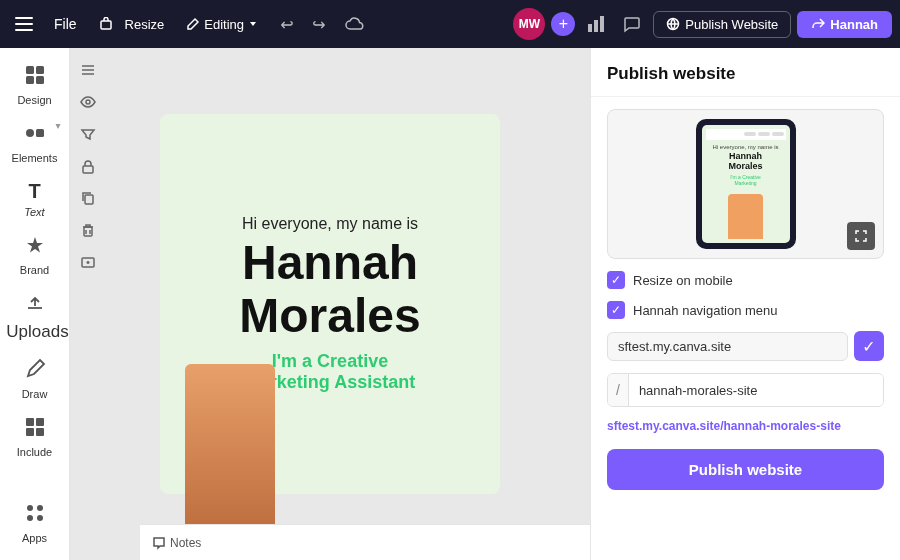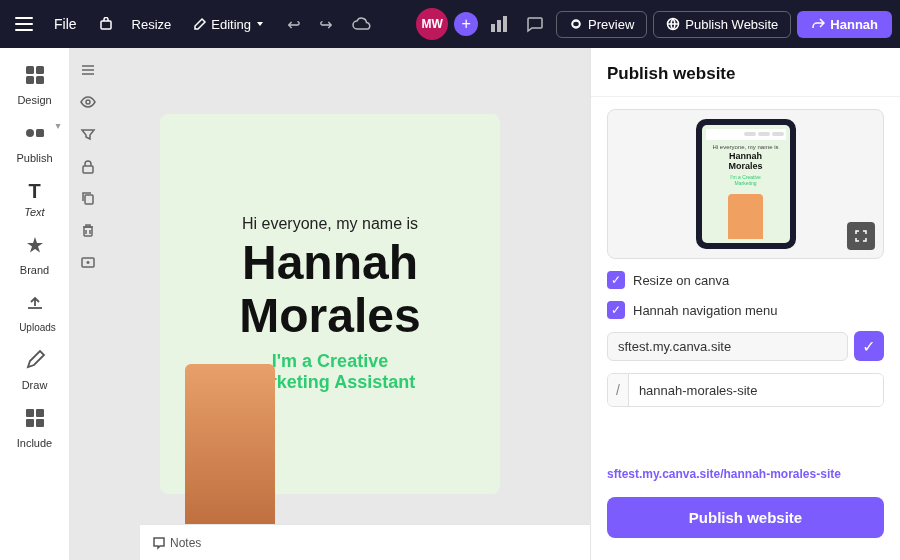--- a/index.html
+++ b/index.html
@@ -22,21 +22,21 @@
     .menu-icon-btn {
       width: 32px; height: 32px;
       display: flex; align-items: center; justify-content: center;
       cursor: pointer; color: white; border-radius: 4px;
     }
     .file-btn {
       color: white; font-size: 14px; padding: 4px 8px;
       cursor: pointer; border-radius: 4px;
     }
     .resize-btn {
-      display: flex; align-items: center; gap: 19px;
+      display: flex; align-items: center; gap: 12px;
       color: white; font-size: 13px; padding: 4px 8px;
       cursor: pointer; border-radius: 4px;
     }
     .editing-btn {
       display: flex; align-items: center; gap: 4px;
       color: white; font-size: 13px; padding: 4px 8px;
       cursor: pointer; border-radius: 4px;
     }
     .undo-redo { display: flex; gap: 2px; }
     .icon-btn {
@@ -285,21 +285,21 @@
     }
     .slug-slash {
       padding: 8px 8px; font-size: 14px; color: #888;
       border-right: 1px solid #e0e0e0; background: #f9f9f9;
     }
     .slug-input {
       flex: 1; border: none; outline: none;
       padding: 8px 10px; font-size: 13px; color: #333;
     }
     .full-url-preview {
-      font-size: 12px; color: #7c5cfc; margin-top: 48px;
+      font-size: 12px; color: #7c5cfc;
     }
     .full-url-preview span { font-weight: 600; }
 
     .publish-website-btn {
       width: 100%; padding: 12px;
       background: #7c5cfc; color: white;
       font-size: 15px; font-weight: 600;
       border: none; border-radius: 8px; cursor: pointer;
       margin-top: 4px;
     }
@@ -374,27 +374,20 @@
         <rect x="1" y="8" width="4" height="8"></rect>
           <rect x="7" y="4" width="4" height="12"></rect>
           <rect x="13" y="0" width="4" height="16"></rect>
       </svg>
     </div>
     <div class="chat-btn">
       <svg width="18" height="18" viewBox="0 0 18 18" fill="none" stroke="rgba(255,255,255,0.7)" stroke-width="1.5">
         <path d="M3 3h12a1 1 0 011 1v8a1 1 0 01-1 1H6l-4 3V4a1 1 0 011-1z"></path>
       </svg>
     </div>
-    <div class="preview-btn">
-      <svg width="14" height="14" viewBox="0 0 14 14" fill="none" stroke="white" stroke-width="1.5">
-        <circle cx="7" cy="7" r="4"></circle>
-        <path d="M3.5 7c0-1.5 1.5-3 3.5-3s3.5 1.5 3.5 3-1.5 3-3.5 3-3.5-1.5-3.5-3z"></path>
-      </svg>
-      <span>Preview</span>
-    </div>
     <div class="publish-btn">
       <svg width="14" height="14" viewBox="0 0 14 14" fill="none" stroke="white" stroke-width="1.5">
         <circle cx="7" cy="7" r="5.5"></circle>
         <path d="M7 1.5c-1.5 2-2 4-2 5.5s.5 3.5 2 5.5"></path>
         <path d="M7 1.5c1.5 2 2 4 2 5.5s-.5 3.5-2 5.5"></path>
         <line x1="1.5" y1="7" x2="12.5" y2="7"></line>
       </svg>
       <span>Publish Website</span>
     </div>
     <button class="share-btn">
@@ -420,21 +413,21 @@
       </span>
       <span style="font-size:11px;color:#333;">Design</span>
     </div>
     <div class="sidebar-item" style="position:relative;">
       <span class="si-icon">
         <svg width="22" height="22" viewBox="0 0 22 22" fill="none">
           <circle cx="6" cy="11" r="4" fill="#555"></circle>
           <rect x="12" y="7" width="8" height="8" rx="1.5" fill="#555"></rect>
         </svg>
       </span>
-      <span style="font-size:11px;color:#333;">Publish</span>
+      <span style="font-size:11px;color:#333;">Elements</span>
       <span style="position:absolute;top:6px;right:6px;font-size:10px;color:#999;">▾</span>
     </div>
     <div class="sidebar-item">
       <span class="si-icon" style="font-size:20px;font-weight:700;color:#333;">T</span>
       <span style="font-size:11px;color:#333;font-style:italic;">Text</span>
     </div>
     <div class="sidebar-item">
       <span class="si-icon">
         <svg width="22" height="22" viewBox="0 0 22 22" fill="none">
           <path d="M11 3l2 6h6l-5 3.5 2 6L11 15l-5 3.5 2-6L3 9h6z" fill="#555"></path>
@@ -442,40 +435,51 @@
       </span>
       <span style="font-size:11px;color:#333;">Brand</span>
     </div>
     <div class="sidebar-item">
       <span class="si-icon">
         <svg width="22" height="22" viewBox="0 0 22 22" fill="none" stroke="#555" stroke-width="1.8">
           <path d="M11 14V6M7 10l4-4 4 4"></path>
           <path d="M4 16h14"></path>
         </svg>
       </span>
-      <span style="font-size:10px;color:#333;margin-left:6px;">Uploads</span>
+      <span style="font-size:17px;color:#333;margin-left:6px;">Uploads</span>
     </div>
     <div class="sidebar-item">
       <span class="si-icon">
         <svg width="22" height="22" viewBox="0 0 22 22" fill="none" stroke="#555" stroke-width="1.8">
           <path d="M4 18l2-6 10-10 4 4L10 16 4 18z"></path>
         </svg>
       </span>
       <span style="font-size:11px;color:#333;">Draw</span>
     </div>
     <div class="sidebar-item">
       <span class="si-icon">
         <svg width="22" height="22" viewBox="0 0 22 22" fill="none">
           <rect x="2" y="2" width="8" height="8" rx="1" fill="#555"></rect>
           <rect x="12" y="2" width="8" height="8" rx="1" fill="#555"></rect>
           <rect x="2" y="12" width="8" height="8" rx="1" fill="#555"></rect>
           <rect x="12" y="12" width="8" height="8" rx="1" fill="#555"></rect>
         </svg>
       </span>
       <span style="font-size:11px;color:#333;">Include</span>
+    </div>
+    <div class="sidebar-item sidebar-bottom" style="margin-top:auto;">
+      <span class="si-icon">
+        <svg width="22" height="22" viewBox="0 0 22 22" fill="none">
+          <circle cx="6" cy="6" r="3" fill="#555"></circle>
+          <circle cx="16" cy="6" r="3" fill="#555"></circle>
+          <circle cx="6" cy="16" r="3" fill="#555"></circle>
+          <circle cx="16" cy="16" r="3" fill="#555"></circle>
+        </svg>
+      </span>
+      <span style="font-size:11px;color:#333;">Apps</span>
     </div>
   </div>
 
   <div class="canvas-area">
 
     <div class="layer-tools">
       <div class="lt-btn">
         <svg width="16" height="16" viewBox="0 0 16 16" fill="none" stroke="#666" stroke-width="1.5">
           <path d="M2 4h12M2 8h12M2 12h12"></path>
         </svg>
@@ -569,21 +573,21 @@
         </div>
         <div class="expand-btn">
           <svg width="14" height="14" viewBox="0 0 14 14" fill="none" stroke="white" stroke-width="1.5">
             <path d="M9 2h3v3M5 2H2v3M2 9v3h3M12 9v3H9"></path>
           </svg>
         </div>
       </div>
 
       <div class="checkbox-row">
         <div class="checkbox-icon">✓</div>
-        <span>Resize on canva</span>
+        <span>Resize on mobile</span>
       </div>
       <div class="checkbox-row">
         <div class="checkbox-icon">✓</div>
         <span>Hannah navigation menu</span>
       </div>
 
       <div>
         <div class="url-row">
           <div class="url-display">
             <span>sftest.my.canva.site</span>

